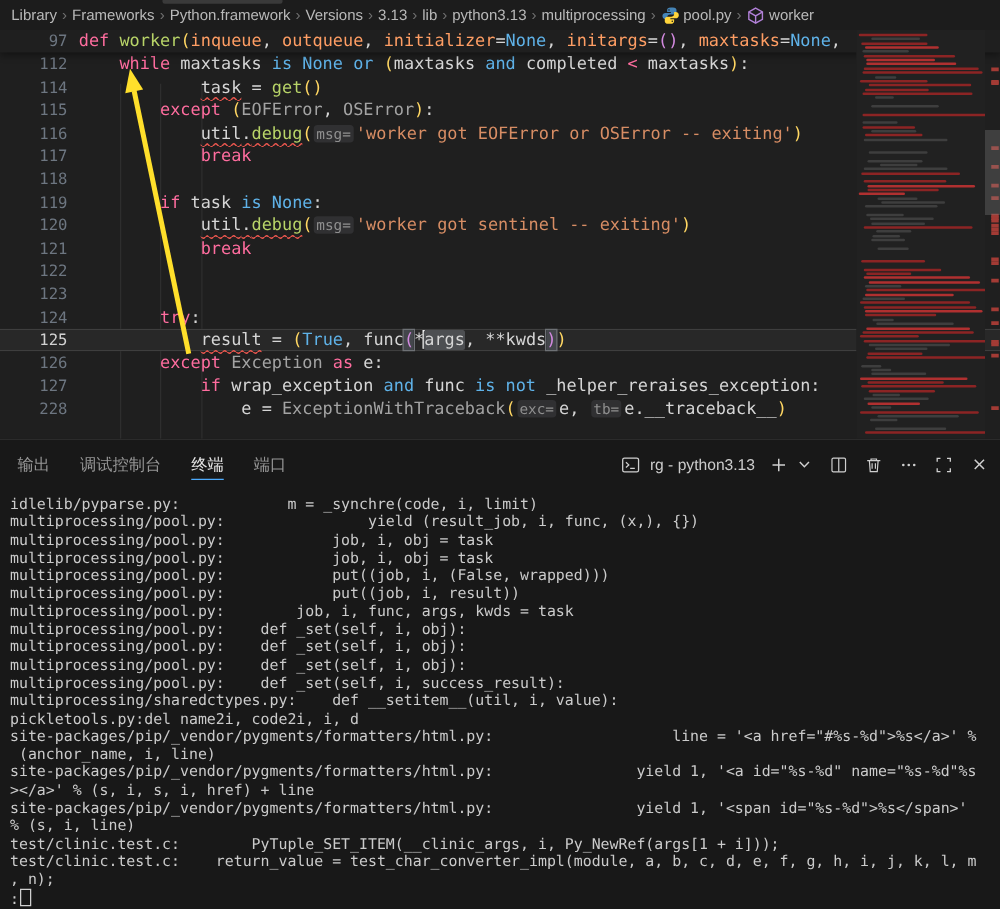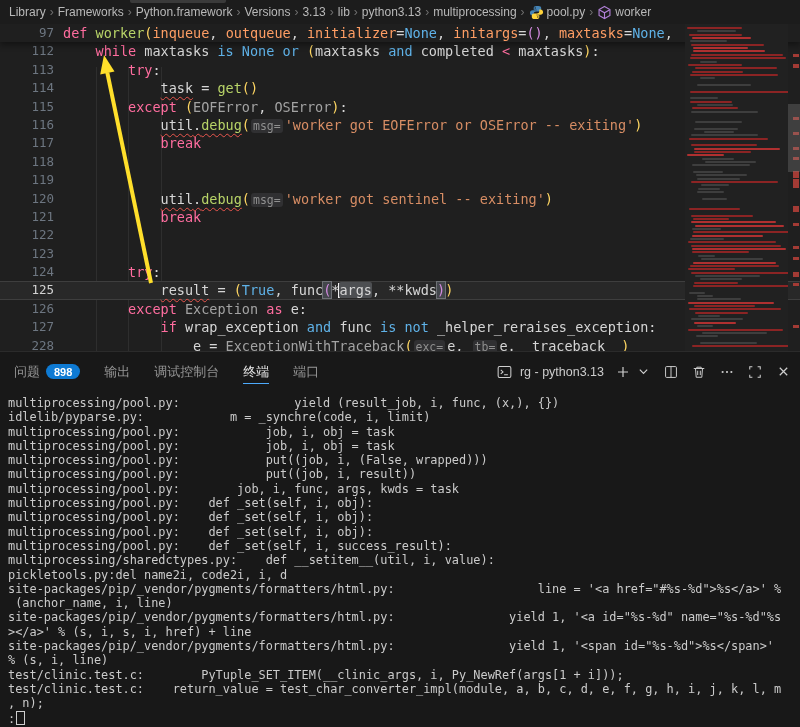--- a/index.html
+++ b/index.html
@@ -129,24 +129,20 @@
         <span class="ln">97</span>
         <span class="code"><span class="k">def</span><span class="pl"> </span><span class="f">worker</span><span class="p1">(</span><span class="o">inqueue</span><span class="pl">, </span><span class="o">outqueue</span><span class="pl">, </span><span class="o">initializer</span><span class="pl">=</span><span class="b">None</span><span class="pl">, </span><span class="o">initargs</span><span class="pl">=</span><span class="p2">()</span><span class="pl">, </span><span class="o">maxtasks</span><span class="pl">=</span><span class="b">None</span><span class="pl">,</span></span>
       </div>
     </div>
   <div id="code-lines">
       <div class="row">
         <span class="ln">112</span>
         <span class="code"><span class="pl">    </span><span class="k">while</span><span class="pl"> maxtasks </span><span class="b">is</span><span class="pl"> </span><span class="b">None</span><span class="pl"> </span><span class="b">or</span><span class="pl"> </span><span class="p1">(</span><span class="pl">maxtasks </span><span class="b">and</span><span class="pl"> completed </span><span class="k">&lt;</span><span class="pl"> maxtasks</span><span class="p1">)</span><span class="pl">:</span></span>
       </div>
       <div class="row">
-        <span class="ln">113</span>
-        <span class="code"><span class="pl">        </span><span class="k">try</span><span class="pl">:</span></span>
-      </div>
-      <div class="row">
         <span class="ln">114</span>
         <span class="code"><span class="pl">            </span><span class="pl sq">task</span><span class="pl"> = </span><span class="f">get</span><span class="p1">()</span></span>
       </div>
       <div class="row">
         <span class="ln">115</span>
         <span class="code"><span class="pl">        </span><span class="k">except</span><span class="pl"> </span><span class="p1">(</span><span class="g">EOFError</span><span class="pl">, </span><span class="g">OSError</span><span class="p1">)</span><span class="pl">:</span></span>
       </div>
       <div class="row">
         <span class="ln">116</span>
         <span class="code"><span class="pl">            </span><span class="pl sq">util</span><span class="pl sq">.</span><span class="f sq">debug</span><span class="p1">(</span><span class="inlay">msg=</span><span class="s">'worker got EOFError or OSError -- exiting'</span><span class="p1">)</span></span>
@@ -154,20 +150,21 @@
       <div class="row">
         <span class="ln">117</span>
         <span class="code"><span class="pl">            </span><span class="k">break</span></span>
       </div>
       <div class="row">
         <span class="ln">118</span>
         <span class="code"></span>
       </div>
       <div class="row">
         <span class="ln">119</span>
+        <span class="code"><span class="pl">        </span><span class="k">if</span><span class="pl"> task </span><span class="b">is</span><span class="pl"> </span><span class="b">None</span><span class="pl">:</span></span>
       </div>
       <div class="row">
         <span class="ln">120</span>
         <span class="code"><span class="pl">            </span><span class="pl sq">util</span><span class="pl sq">.</span><span class="f sq">debug</span><span class="p1">(</span><span class="inlay">msg=</span><span class="s">'worker got sentinel -- exiting'</span><span class="p1">)</span></span>
       </div>
       <div class="row">
         <span class="ln">121</span>
         <span class="code"><span class="pl">            </span><span class="k">break</span></span>
       </div>
       <div class="row">
@@ -311,24 +308,20 @@
 <div id="vthumb"></div>
 
 <svg id="arrow" width="700" height="327" viewBox="0 0 700 327">
   <line x1="151" y1="259" x2="107.3" y2="48.7" stroke="#ffdf2b" stroke-width="4"></line>
   <polygon points="104,31 114.5,47.6 100.2,50.5" fill="#ffdf2b"></polygon>
 </svg>
 
 <div id="panel">
   <div id="panel-tabs">
 
-    <div class="ptab">
-        <span>问题</span>
-        <span class="badge">898</span>
-      </div>
       <div class="ptab">
         <span>输出</span>
       </div>
       <div class="ptab">
         <span>调试控制台</span>
       </div>
       <div class="ptab active">
         <span>终端</span>
       </div>
       <div class="ptab">
@@ -378,22 +371,22 @@
         </svg>
       </span>
       <span class="pbtn">
         <svg width="13" height="13" viewBox="0 0 14 14" stroke="currentColor" stroke-width="1.3">
             <path d="M3 3l8 8M11 3l-8 8"></path>
           </svg>
       </span>
     </div>
   </div>
   <div id="terminal">
+      <div class="trow">idlelib/pyparse.py:            m = _synchre(code, i, limit)</div>
       <div class="trow">multiprocessing/pool.py:                yield (result_job, i, func, (x,), {})</div>
-      <div class="trow">idlelib/pyparse.py:            m = _synchre(code, i, limit)</div>
       <div class="trow">multiprocessing/pool.py:            job, i, obj = task</div>
       <div class="trow">multiprocessing/pool.py:            job, i, obj = task</div>
       <div class="trow">multiprocessing/pool.py:            put((job, i, (False, wrapped)))</div>
       <div class="trow">multiprocessing/pool.py:            put((job, i, result))</div>
       <div class="trow">multiprocessing/pool.py:        job, i, func, args, kwds = task</div>
       <div class="trow">multiprocessing/pool.py:    def _set(self, i, obj):</div>
       <div class="trow">multiprocessing/pool.py:    def _set(self, i, obj):</div>
       <div class="trow">multiprocessing/pool.py:    def _set(self, i, obj):</div>
       <div class="trow">multiprocessing/pool.py:    def _set(self, i, success_result):</div>
       <div class="trow">multiprocessing/sharedctypes.py:    def __setitem__(util, i, value):</div>

